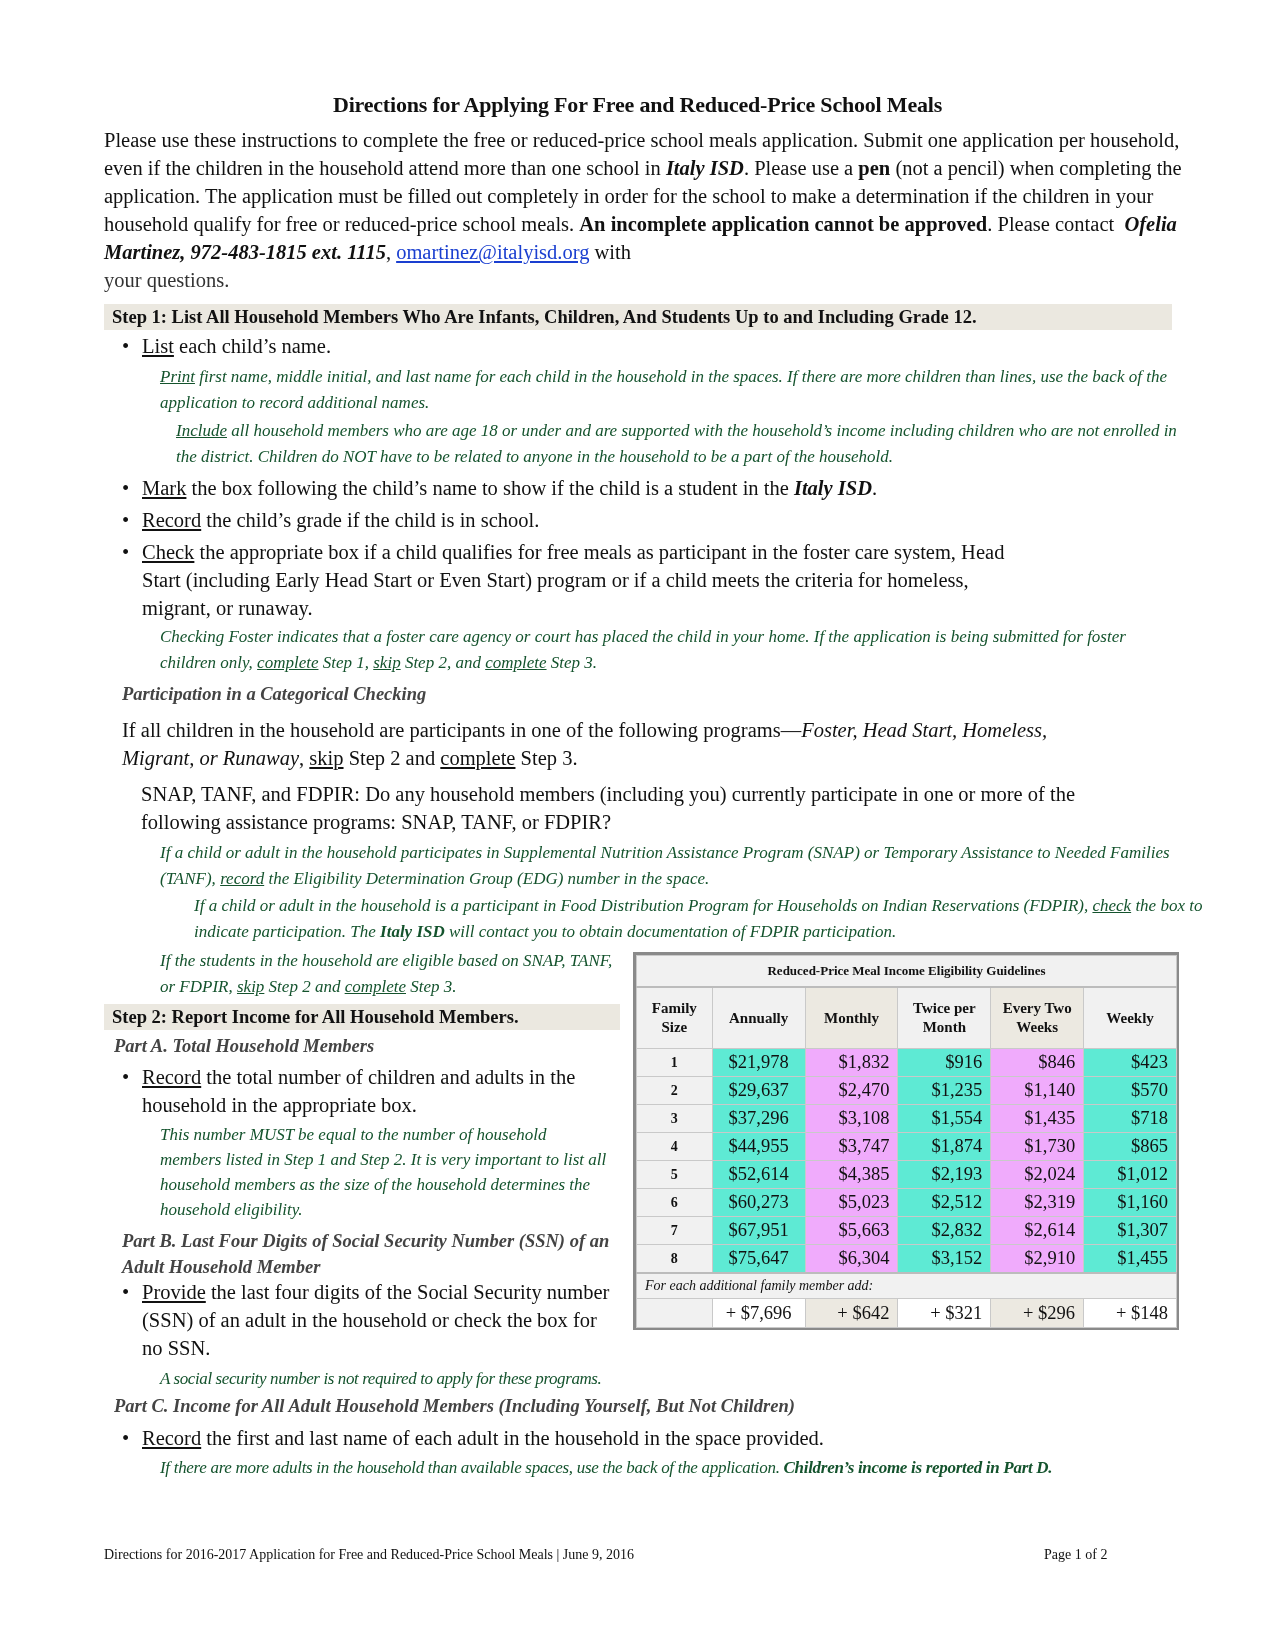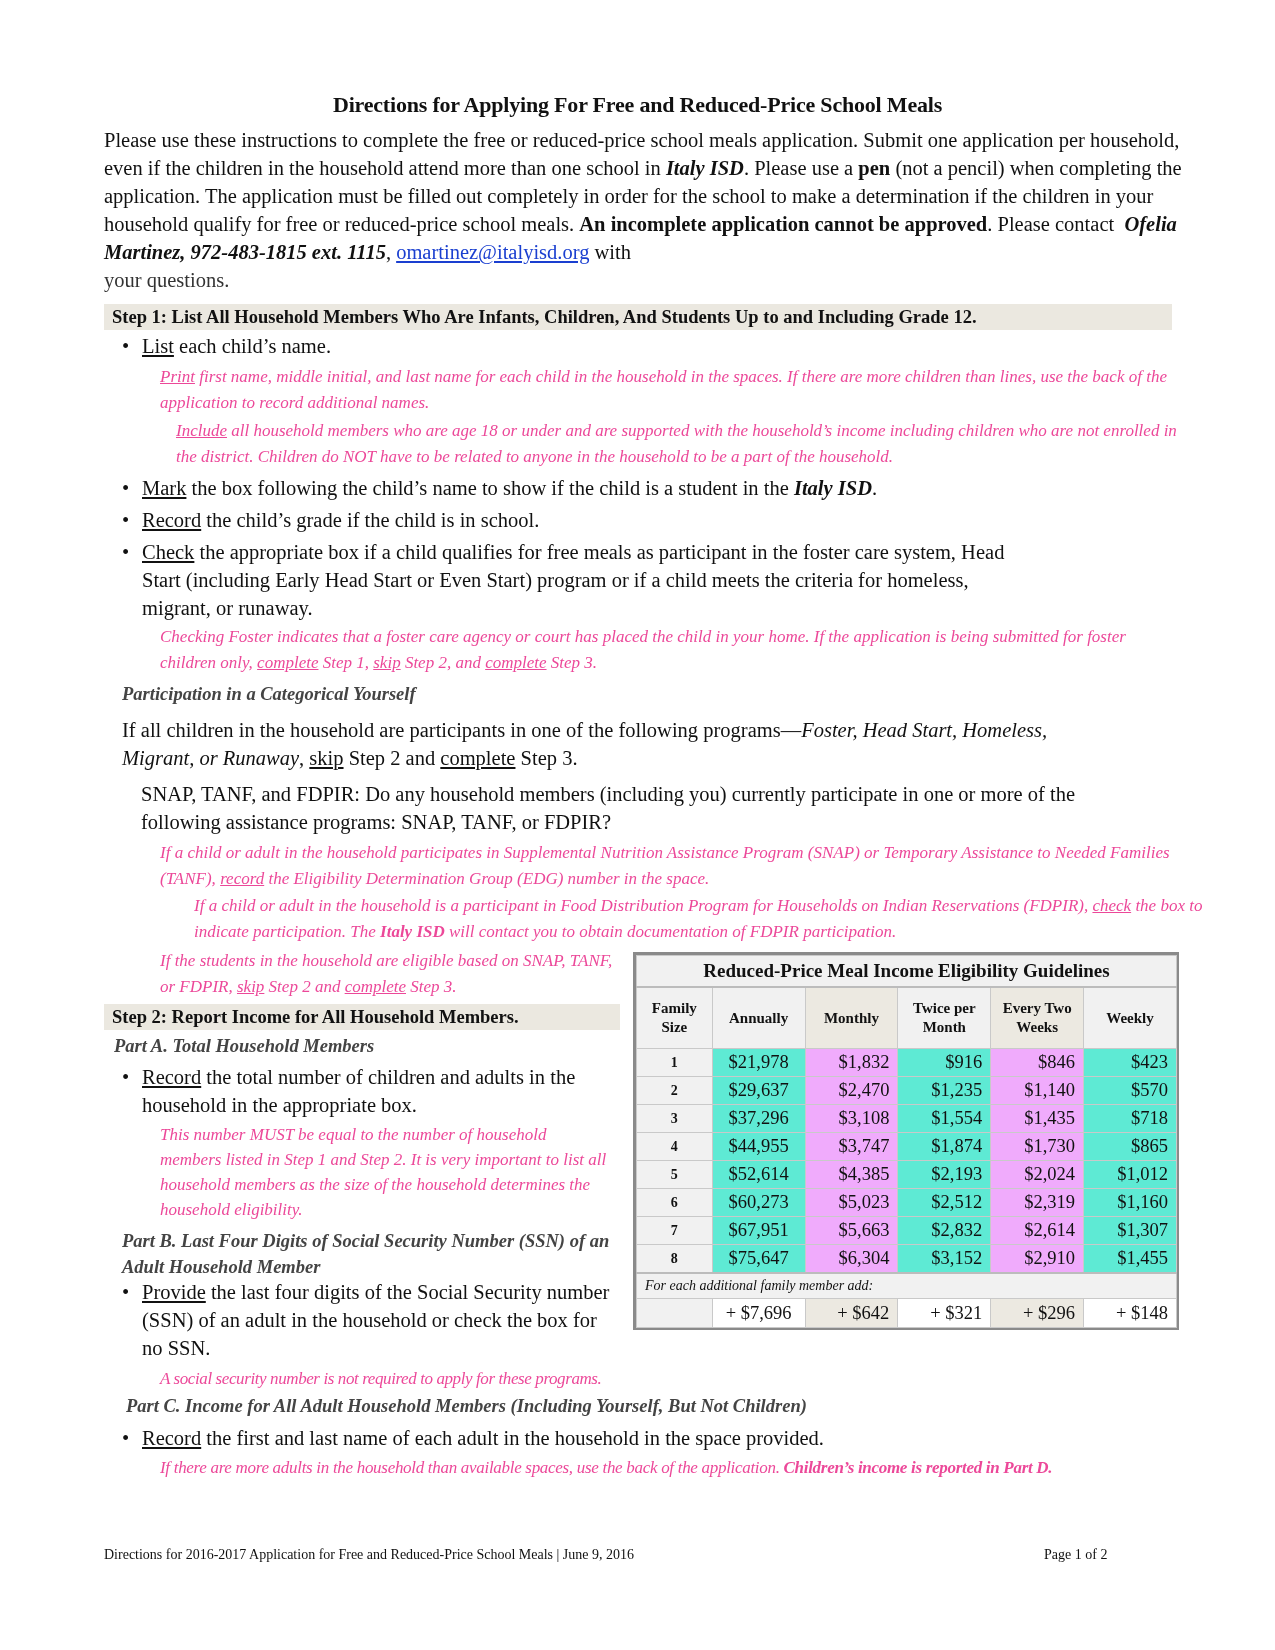--- a/index.html
+++ b/index.html
@@ -8,29 +8,29 @@
   .page { position: absolute; left: 0; top: 0; width: 1275px; height: 1650px; }
   .title { position: absolute; left: 0; width: 1275px; top: 92px; text-align: center;
            font-weight: bold; font-size: 22px; letter-spacing: -0.2px; }
   .intro { position: absolute; left: 104px; top: 126px; width: 1090px; font-size: 20.5px; line-height: 28px; }
   .intro a { color: #1a3fd0; text-decoration: underline; }
   .intro .tail { color: #333; }
   .stepbar { position: absolute; background: #ebe8e0; font-weight: bold; font-size: 18.5px; line-height: 26px; padding-left: 8px; }
   .u { text-decoration: underline; }
   .bullet { position: absolute; font-size: 20.5px; line-height: 28px; }
   .bullet .dot { position: absolute; left: -20px; top: 0; }
-  .note { position: absolute; font-style: italic; font-size: 17px; line-height: 26px; color: #ec4899; }
+  .note { position: absolute; font-style: italic; font-size: 17px; line-height: 26px; color: #14532d; }
   .part { position: absolute; font-style: italic; font-weight: bold; font-size: 18.5px; color: #444; }
   .para { position: absolute; font-size: 20.5px; line-height: 28px; }
   .footer { position: absolute; top: 1547px; font-size: 14px; color: #111; }
   
   .tbl { position: absolute; left: 633px; top: 952px; width: 541px; border: 3px solid #8a8a8a; border-right-width: 2px; border-bottom-width: 2px; }
   .tbl table { border-collapse: collapse; width: 100%; table-layout: fixed; }
   .tbl td, .tbl th { border: 1px solid #c9c9c9; padding: 0 8px; }
-  .tbl .cap { background: #f1f1f1; font-weight: bold; font-size: 19px; text-align: center; height: 30px; border-bottom: 2px solid #bcbcbc; }
+  .tbl .cap { background: #f1f1f1; font-weight: bold; font-size: 13px; text-align: center; height: 30px; border-bottom: 2px solid #bcbcbc; }
   .tbl .hdr th { background: #f1f1f1; font-size: 15px; line-height: 19px; height: 60px; font-weight: bold; text-align: center; padding: 0 2px; }
   .tbl .hdr th.shade { background: #ece9e1; }
   .tbl .row td { height: 27px; font-size: 18.5px; text-align: right; background: #5eead4; }
   .tbl .row td.fs { background: #f1f1f1; text-align: center; font-weight: bold; font-size: 14px; }
   .tbl .row td.shade { background: #f0abfc; }
   .tbl .row td.ann { text-align: center; }
   .tbl .addnote td { background: #f1f1f1; font-style: italic; font-size: 14px; height: 24px; text-align: left; border-top: 2px solid #bcbcbc; }
   .tbl .addrow td { height: 28px; font-size: 18.5px; text-align: right; background: #fff; }
   .tbl .addrow td.fs { background: #f1f1f1; }
   .tbl .addrow td.shade { background: #ece9e1; }
@@ -63,21 +63,21 @@
   </div>
   <div class="bullet" style="left:142px; top:506px; width:1040px;">
     <span class="dot">•</span><span class="u">Record</span><span> the child’s grade if the child is in school.</span>
   </div>
   <div class="bullet" style="left:142px; top:538px; width:900px;">
     <span class="dot">•</span><span class="u">Check</span><span> the appropriate box if a child qualifies for free meals as participant in the foster care system, Head Start (including Early Head Start or Even Start) program or if a child meets the criteria for homeless, migrant, or runaway.</span>
   </div>
   <div class="note" style="left:160px; top:624px; width:1010px;">
     <span>Checking Foster indicates that a foster care agency or court has placed the child in your home. If the application is being submitted for foster children only, </span><span class="u">complete</span><span> Step 1, </span><span class="u">skip</span><span> Step 2, and </span><span class="u">complete</span><span> Step 3.</span>
   </div>
-  <div class="part" style="left:122px; top:684px;">Participation in a Categorical Yourself</div>
+  <div class="part" style="left:122px; top:684px;">Participation in a Categorical Checking</div>
   <div class="para" style="left:122px; top:716px; width:930px;">
     <span>If all children in the household are participants in one of the following programs—</span><i>Foster, Head Start, Homeless, Migrant, or Runaway</i><span>, </span><span class="u">skip</span><span> Step 2 and </span><span class="u">complete</span><span> Step 3.</span>
   </div>
   <div class="para" style="left:141px; top:780px; width:960px;">SNAP, TANF, and FDPIR: Do any household members (including you) currently participate in one or more of the following assistance programs: SNAP, TANF, or FDPIR?</div>
   <div class="note" style="left:160px; top:840px; width:1010px;">
     <span>If a child or adult in the household participates in Supplemental Nutrition Assistance Program (SNAP) or Temporary Assistance to Needed Families (TANF), </span><span class="u">record</span><span> the Eligibility Determination Group (EDG) number in the space.</span>
   </div>
   <div class="note" style="left:160px; top:893px; width:1010px;margin-left:34px;">
     <span>If a child or adult in the household is a participant in Food Distribution Program for Households on Indian Reservations (FDPIR), </span><span class="u">check</span><span> the box to indicate participation. The </span><b>Italy ISD</b><span> will contact you to obtain documentation of FDPIR participation.</span>
   </div>
@@ -89,21 +89,21 @@
   <div class="part" style="left:114px; top:1036px;">Part A. Total Household Members</div>
   <div class="bullet" style="left:142px; top:1063px; width:470px;">
     <span class="dot">•</span><span class="u">Record</span><span> the total number of children and adults in the household in the appropriate box.</span>
   </div>
   <div class="note" style="left:160px; top:1122px; width:450px; line-height:25px;">This number MUST be equal to the number of household members listed in Step 1 and Step 2. It is very important to list all household members as the size of the household determines the household eligibility.</div>
   <div class="part" style="left:122px; top:1228px; width:490px; line-height:26px;">Part B. Last Four Digits of Social Security Number (SSN) of an Adult Household Member</div>
   <div class="bullet" style="left:142px; top:1278px; width:470px;">
     <span class="dot">•</span><span class="u">Provide</span><span> the last four digits of the Social Security number (SSN) of an adult in the household or check the box for no SSN.</span>
   </div>
   <div class="note" style="left:160px; top:1366px; width:600px; letter-spacing:-0.4px;">A social security number is not required to apply for these programs.</div>
-  <div class="part" style="left:114px; top:1396px;margin-left:12px;">Part C. Income for All Adult Household Members (Including Yourself, But Not Children)</div>
+  <div class="part" style="left:114px; top:1396px;">Part C. Income for All Adult Household Members (Including Yourself, But Not Children)</div>
   <div class="bullet" style="left:142px; top:1424px; width:1040px;">
     <span class="dot">•</span><span class="u">Record</span><span> the first and last name of each adult in the household in the space provided.</span>
   </div>
   <div class="note" style="left:160px; top:1455px; width:1040px; letter-spacing:-0.3px;">
     <span>If there are more adults in the household than available spaces, use the back of the application. </span><b>Children’s income is reported in Part D.</b>
   </div>
 
   <div class="tbl">
     <table>
       <colgroup>

